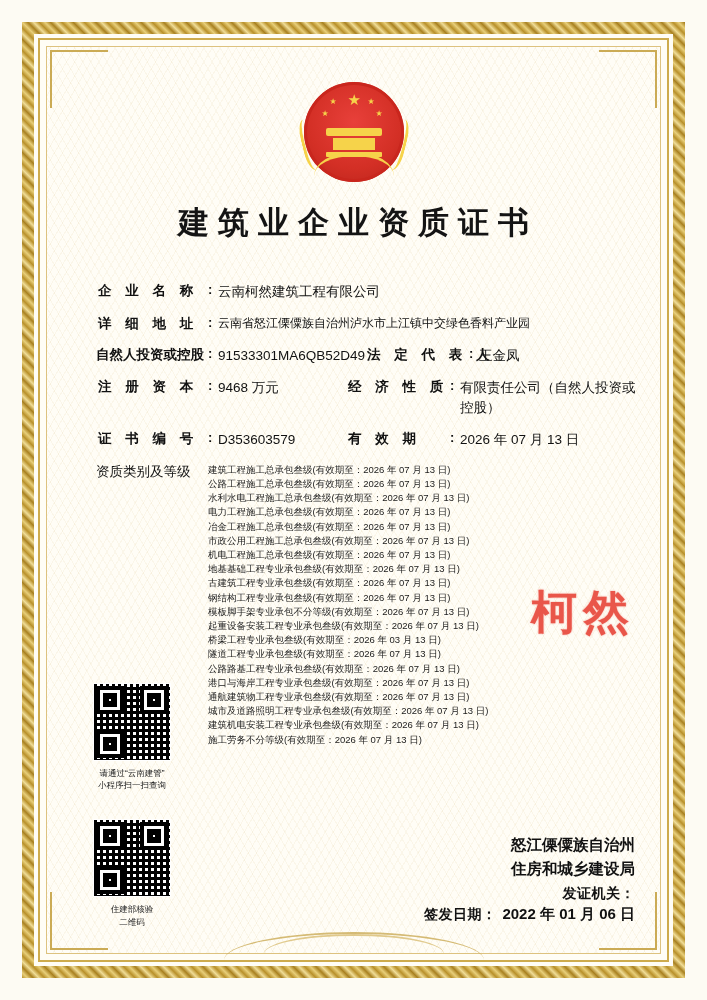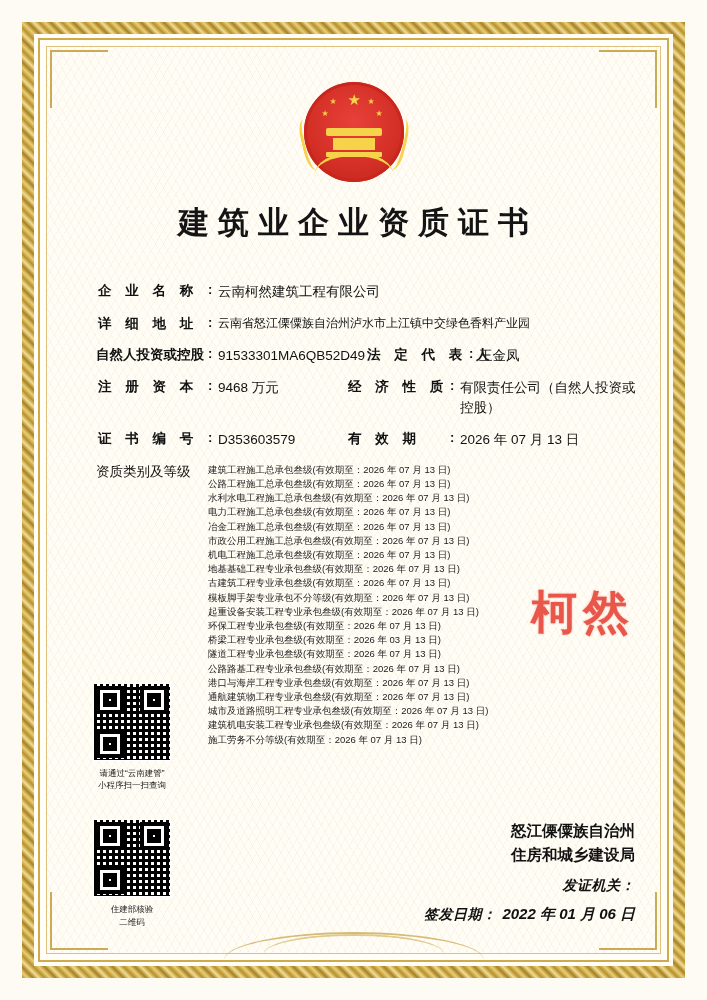--- a/index.html
+++ b/index.html
@@ -225,22 +225,21 @@
     text-align: right;
     font-weight: bold;
     line-height: 1.55;
     font-size: 15.5px;
     margin-bottom: 4px;
   }
   .issuer .irow {
     display: flex;
     justify-content: flex-end;
     align-items: baseline;
-    margin-top: 10px;
-    font-style: italic;
+    margin-top: 2px;
   }
   .issuer .ilabel {
     font-weight: bold;
     font-size: 14px;
     letter-spacing: 0.5px;
     white-space: nowrap;
   }
   .issuer .ivalue {
     font-weight: bold;
     font-size: 15px;
@@ -370,23 +369,23 @@
       <div class="qual-list" id="qual-list">
           <div>建筑工程施工总承包叁级(有效期至：2026 年 07 月 13 日)</div>
           <div>公路工程施工总承包叁级(有效期至：2026 年 07 月 13 日)</div>
           <div>水利水电工程施工总承包叁级(有效期至：2026 年 07 月 13 日)</div>
           <div>电力工程施工总承包叁级(有效期至：2026 年 07 月 13 日)</div>
           <div>冶金工程施工总承包叁级(有效期至：2026 年 07 月 13 日)</div>
           <div>市政公用工程施工总承包叁级(有效期至：2026 年 07 月 13 日)</div>
           <div>机电工程施工总承包叁级(有效期至：2026 年 07 月 13 日)</div>
           <div>地基基础工程专业承包叁级(有效期至：2026 年 07 月 13 日)</div>
           <div>古建筑工程专业承包叁级(有效期至：2026 年 07 月 13 日)</div>
+          <div>钢结构工程专业承包叁级(有效期至：2026 年 07 月 13 日)</div>
           <div>模板脚手架专业承包不分等级(有效期至：2026 年 07 月 13 日)</div>
           <div>起重设备安装工程专业承包叁级(有效期至：2026 年 07 月 13 日)</div>
-          <div>环保工程专业承包叁级(有效期至：2026 年 07 月 13 日)</div>
           <div>桥梁工程专业承包叁级(有效期至：2026 年 03 月 13 日)</div>
           <div>隧道工程专业承包叁级(有效期至：2026 年 07 月 13 日)</div>
           <div>公路路基工程专业承包叁级(有效期至：2026 年 07 月 13 日)</div>
           <div>港口与海岸工程专业承包叁级(有效期至：2026 年 07 月 13 日)</div>
           <div>通航建筑物工程专业承包叁级(有效期至：2026 年 07 月 13 日)</div>
           <div>城市及道路照明工程专业承包叁级(有效期至：2026 年 07 月 13 日)</div>
           <div>建筑机电安装工程专业承包叁级(有效期至：2026 年 07 月 13 日)</div>
           <div>施工劳务不分等级(有效期至：2026 年 07 月 13 日)</div>
         </div>
     </div>

